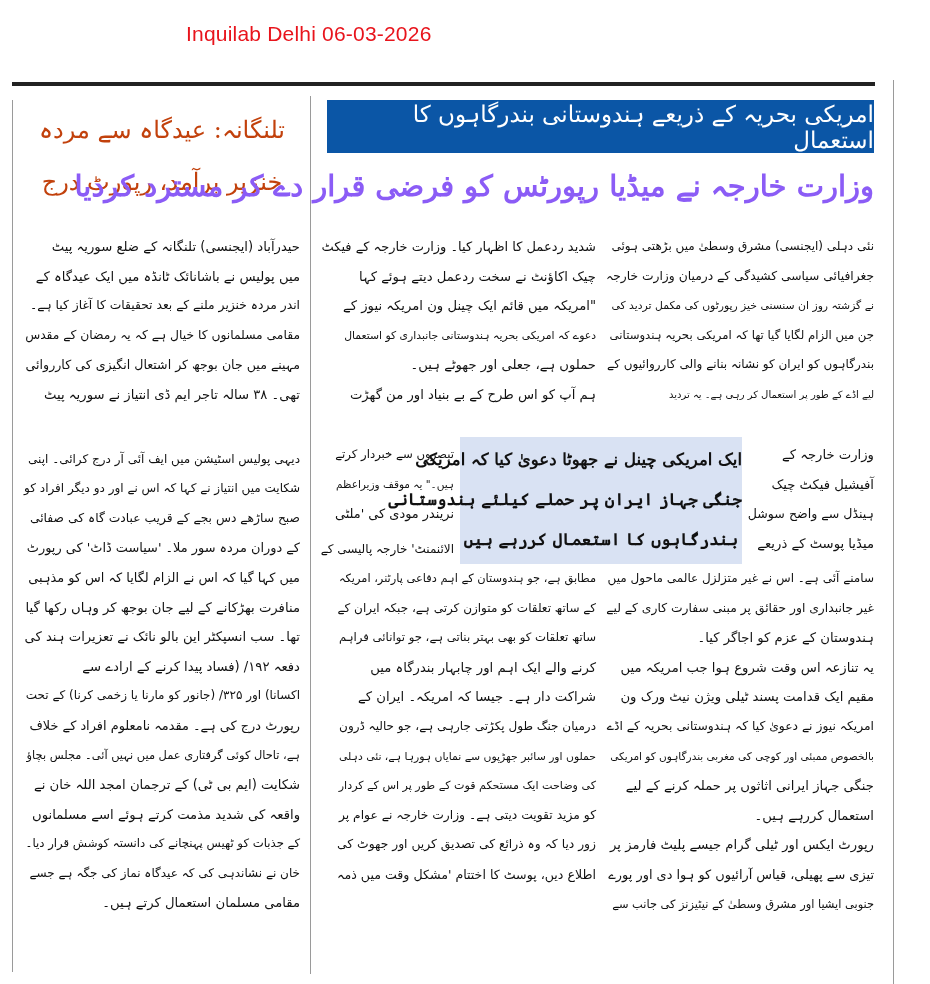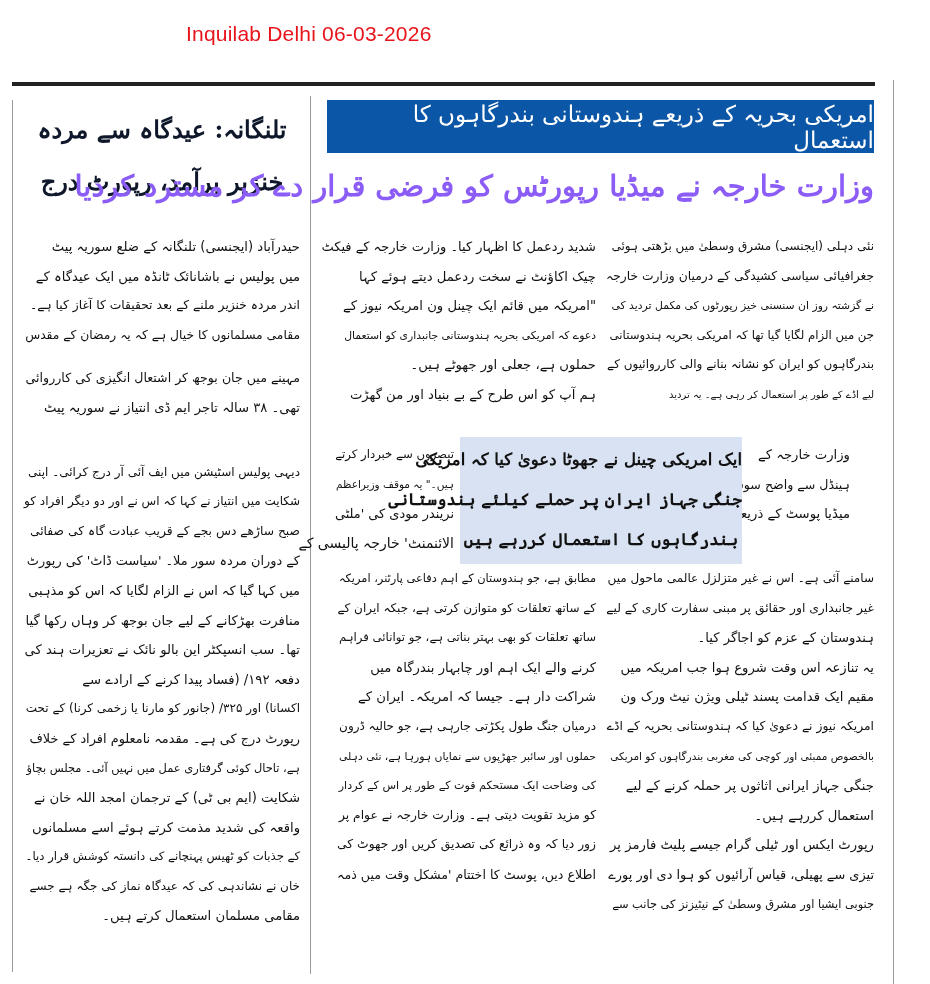--- a/index.html
+++ b/index.html
@@ -7,21 +7,21 @@
          font-family:"DejaVu Sans", sans-serif; color:#111; }
   .caption { position:absolute; left:186px; top:22px; font-family:"Liberation Sans", sans-serif;
              font-size:21px; color:#e8141c; letter-spacing:0.2px; }
   .topbar { position:absolute; left:12px; top:82px; width:863px; height:4px; background:#222; }
   .vline { position:absolute; width:1px; background:#9a9a9a; }
   .urdu { direction:rtl; text-align:justify; text-align-last:right; font-family:"DejaVu Sans", sans-serif; }
   .col { position:absolute; }
   .col p { margin:0; font-size:13.2px; line-height:29.6px; }
   .col p.line { white-space:nowrap; text-align:right; }
   .left-headline { position:absolute; left:24px; top:104px; width:276px; text-align:center; direction:rtl;
-                   font-family:"DejaVu Serif", serif; font-weight:bold; color:#0f172a; }
+                   font-family:"DejaVu Serif", serif; font-weight:normal; color:#c2410c; }
   .left-headline div { font-size:24px; line-height:52px; white-space:nowrap; }
   .kicker { position:absolute; left:327px; top:100px; width:547px; height:53px; background:#0b56a6;
             color:#fff; display:flex; align-items:center; justify-content:center; direction:rtl;
             font-size:23px; font-family:"DejaVu Serif", serif; }
   .main-headline { position:absolute; left:327px; top:158px; width:547px; text-align:center; direction:rtl;
                    font-family:"DejaVu Serif", serif; font-weight:bold; font-size:29px; line-height:56px;
                    white-space:nowrap; color:#8b5cf6; }
   .pullquote { position:absolute; left:460px; top:437px; width:282px; height:127px; background:#d9e2f3;
                direction:rtl; text-align:center; font-family:"DejaVu Serif", serif; font-weight:bold;
                font-size:16.5px; line-height:40px; padding-top:3px; box-sizing:border-box; }
@@ -39,21 +39,21 @@
 
 <div class="left-headline">
   <div>تلنگانہ: عیدگاہ سے مردہ</div>
   <div>خنزیر برآمد، رپورٹ درج</div>
 </div>
 <div class="col urdu" id="left-body" style="left:24px;top:232px;width:276px;">
     <p class="line">حیدرآباد (ایجنسی) تلنگانہ کے ضلع سوریہ پیٹ</p>
     <p class="line">میں پولیس نے باشانائک ٹانڈہ میں ایک عیدگاہ کے</p>
     <p class="line" style="font-size: 12.3px;">اندر مردہ خنزیر ملنے کے بعد تحقیقات کا آغاز کیا ہے۔</p>
     <p class="line" style="font-size: 12.3px;">مقامی مسلمانوں کا خیال ہے کہ یہ رمضان کے مقدس</p>
-    <p class="line" style="font-size: 12.6px; margin-top: 13px;">مہینے میں جان بوجھ کر اشتعال انگیزی کی کارروائی</p>
+    <p class="line" style="font-size: 12.6px;">مہینے میں جان بوجھ کر اشتعال انگیزی کی کارروائی</p>
     <p class="line">تھی۔ ۳۸ سالہ تاجر ایم ڈی انتیاز نے سوریہ پیٹ</p>
     <p class="line" style="font-size: 12px; margin-top: 35px;">دیہی پولیس اسٹیشن میں ایف آئی آر درج کرائی۔ اپنی</p>
     <p class="line" style="font-size: 12px;">شکایت میں انتیاز نے کہا کہ اس نے اور دو دیگر افراد کو</p>
     <p class="line" style="font-size: 12.3px;">صبح ساڑھے دس بجے کے قریب عبادت گاہ کی صفائی</p>
     <p class="line" style="font-size: 12.9px;">کے دوران مردہ سور ملا۔ 'سیاست ڈاٹ' کی رپورٹ</p>
     <p class="line" style="font-size: 12.9px;">میں کہا گیا کہ اس نے الزام لگایا کہ اس کو مذہبی</p>
     <p class="line">منافرت بھڑکانے کے لیے جان بوجھ کر وہاں رکھا گیا</p>
     <p class="line">تھا۔ سب انسپکٹر این بالو نائک نے تعزیرات ہند کی</p>
     <p class="line">دفعہ ۱۹۲/ (فساد پیدا کرنے کے ارادے سے</p>
     <p class="line" style="font-size: 12px;">اکسانا) اور ۳۲۵/ (جانور کو مارنا یا زخمی کرنا) کے تحت</p>
@@ -70,22 +70,23 @@
 <div class="main-headline">وزارت خارجہ نے میڈیا رپورٹس کو فرضی قرار دے کر مسترد کردیا</div>
 
 <div class="col urdu" id="right-top" style="left:606px;top:232px;width:268px;">
     <p class="line" style="font-size: 12px;">نئی دہلی (ایجنسی) مشرق وسطیٰ میں بڑھتی ہوئی</p>
     <p class="line" style="font-size: 12.3px;">جغرافیائی سیاسی کشیدگی کے درمیان وزارت خارجہ</p>
     <p class="line" style="font-size: 10.8px;">نے گزشتہ روز ان سنسنی خیز رپورٹوں کی مکمل تردید کی</p>
     <p class="line" style="font-size: 11.7px;">جن میں الزام لگایا گیا تھا کہ امریکی بحریہ ہندوستانی</p>
     <p class="line" style="font-size: 12px;">بندرگاہوں کو ایران کو نشانہ بنانے والی کارروائیوں کے</p>
     <p class="line" style="font-size: 10px;">لیے اڈے کے طور پر استعمال کر رہی ہے۔ یہ تردید</p>
   </div>
-<div class="col urdu" id="right-side" style="left:724px;top:440px;width:126px;">
+<div class="col urdu" id="right-side" style="left:748px;top:440px;width:126px;">
     <p class="line">وزارت خارجہ کے</p>
+    <p class="line">آفیشیل فیکٹ چیک</p>
     <p class="line" style="font-size: 12.6px;">ہینڈل سے واضح سوشل</p>
     <p class="line">میڈیا پوسٹ کے ذریعے</p>
   </div>
 <div class="col urdu" id="right-bottom" style="left:606px;top:564px;width:268px;">
     <p class="line" style="font-size: 12px;">سامنے آئی ہے۔ اس نے غیر متزلزل عالمی ماحول میں</p>
     <p class="line" style="font-size: 12.3px;">غیر جانبداری اور حقائق پر مبنی سفارت کاری کے لیے</p>
     <p class="line">ہندوستان کے عزم کو اجاگر کیا۔</p>
     <p class="line">یہ تنازعہ اس وقت شروع ہوا جب امریکہ میں</p>
     <p class="line">مقیم ایک قدامت پسند ٹیلی ویژن نیٹ ورک ون</p>
     <p class="line" style="font-size: 12.3px;">امریکہ نیوز نے دعویٰ کیا کہ ہندوستانی بحریہ کے اڈے</p>
@@ -102,21 +103,21 @@
     <p class="line">چیک اکاؤنٹ نے سخت ردعمل دیتے ہوئے کہا</p>
     <p class="line">"امریکہ میں قائم ایک چینل ون امریکہ نیوز کے</p>
     <p class="line" style="font-size: 10.8px;">دعوے کہ امریکی بحریہ ہندوستانی جانبداری کو استعمال</p>
     <p class="line">حملوں ہے، جعلی اور جھوٹے ہیں۔</p>
     <p class="line">ہم آپ کو اس طرح کے بے بنیاد اور من گھڑت</p>
   </div>
 <div class="col urdu" id="mid-side" style="left:334px;top:440px;width:120px;">
     <p class="line" style="font-size: 11.7px;">تبصروں سے خبردار کرتے</p>
     <p class="line" style="font-size: 10.5px;">ہیں۔" یہ موقف وزیراعظم</p>
     <p class="line" style="font-size: 12.9px;">نریندر مودی کی 'ملٹی</p>
-    <p class="line" style="font-size: 14px;">الائنمنٹ' خارجہ پالیسی کے</p>
+    <p class="line" style="font-size: 12px; margin-top: 6px;">الائنمنٹ' خارجہ پالیسی کے</p>
   </div>
 <div class="col urdu" id="mid-bottom" style="left:334px;top:564px;width:262px;">
     <p class="line" style="font-size: 11.4px;">مطابق ہے، جو ہندوستان کے اہم دفاعی پارٹنر، امریکہ</p>
     <p class="line" style="font-size: 12px;">کے ساتھ تعلقات کو متوازن کرتی ہے، جبکہ ایران کے</p>
     <p class="line" style="font-size: 11.7px;">ساتھ تعلقات کو بھی بہتر بناتی ہے، جو توانائی فراہم</p>
     <p class="line">کرنے والے ایک اہم اور چابہار بندرگاہ میں</p>
     <p class="line">شراکت دار ہے۔ جیسا کہ امریکہ۔ ایران کے</p>
     <p class="line" style="font-size: 12px;">درمیان جنگ طول پکڑتی جارہی ہے، جو حالیہ ڈرون</p>
     <p class="line" style="font-size: 10.8px;">حملوں اور سائبر جھڑپوں سے نمایاں ہورہا ہے، نئی دہلی</p>
     <p class="line" style="font-size: 11.1px;">کی وضاحت ایک مستحکم قوت کے طور پر اس کے کردار</p>

